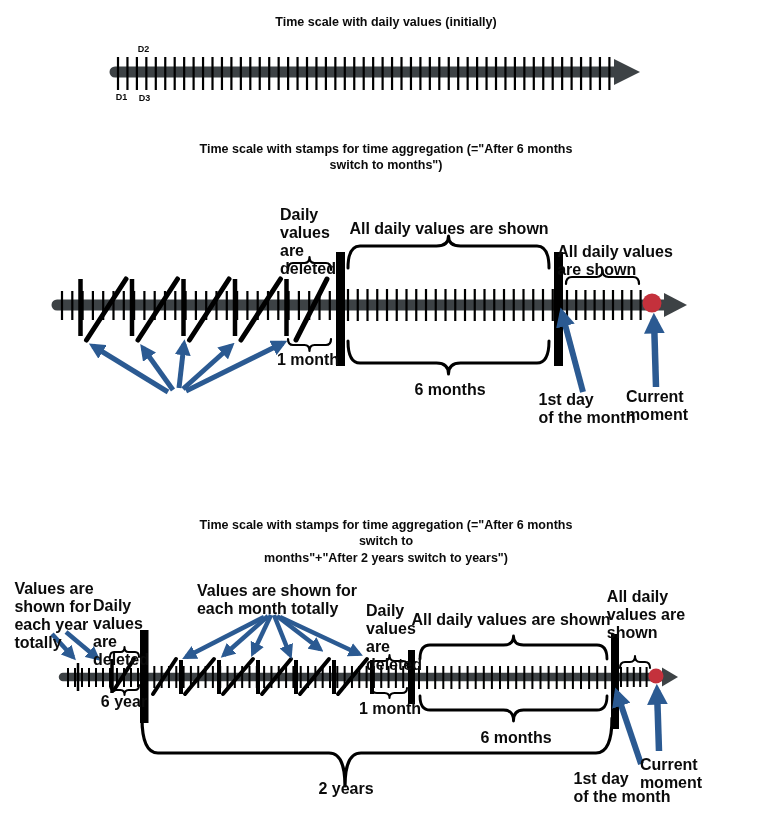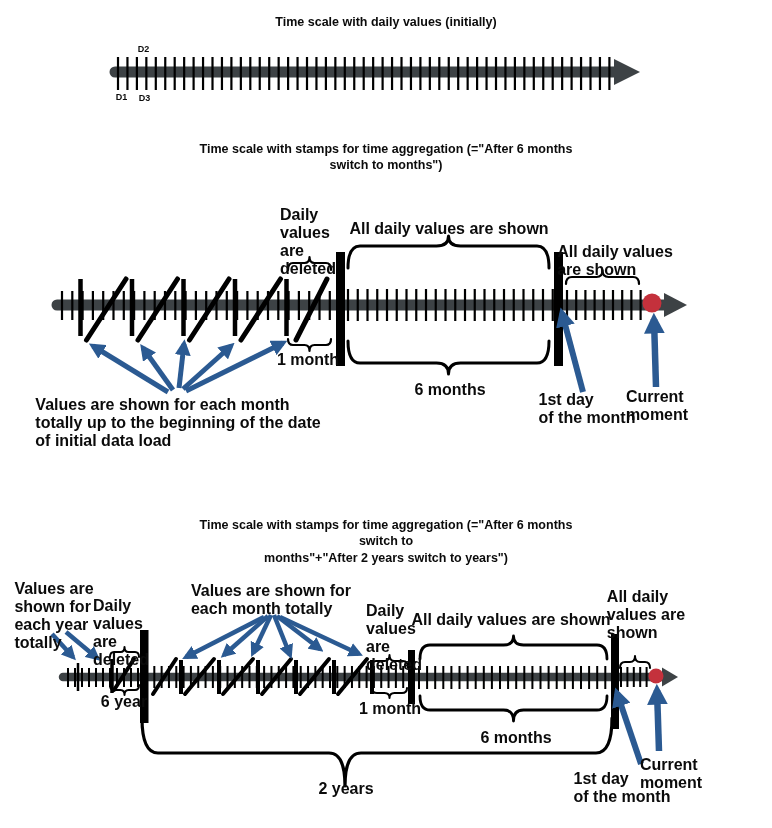--- a/index.html
+++ b/index.html
@@ -299,39 +299,36 @@
   <div class="title" style="left:386px;top:141px">Time scale with stamps for time aggregation (="After 6 months switch to months")</div>
   <div class="lbl" style="left:308px;top:206px">Daily
 values
 are
 deleted</div>
   <div class="lbl" style="left:449px;top:220px">All daily values are shown</div>
   <div class="lbl" style="left:615px;top:243px">All daily values
 are shown</div>
   <div class="lbl" style="left:308px;top:351px">1 month</div>
   <div class="lbl" style="left:450px;top:381px">6 months</div>
-  <div class="lbl" style="left:178px;top:396px">Values are shown for each month
-totally up to the beginning of the date
-of initial data load</div>
   <div class="lbl" style="left:587px;top:391px">1st day
 of the month</div>
   <div class="lbl" style="left:657px;top:388px">Current
 moment</div>
 
   <div class="title" style="left:386px;top:517px">Time scale with stamps for time aggregation (="After 6 months switch to
 months"+"After 2 years switch to years")</div>
   <div class="lbl" style="left:54px;top:580px">Values are
 shown for
 each year
 totally</div>
   <div class="lbl" style="left:121px;top:597px">Daily
 values
 are
 deleted</div>
-  <div class="lbl" style="left:271px;top:582px">Values are shown for
+  <div class="lbl" style="left:277px;top:582px">Values are shown for
 each month totally</div>
   <div class="lbl" style="left:394px;top:602px">Daily
 values
 are
 deleted</div>
   <div class="lbl" style="left:511px;top:611px">All daily values are shown</div>
   <div class="lbl" style="left:646px;top:588px">All daily
 values are
 shown</div>
   <div class="lbl" style="left:124px;top:693px">6 year</div>

